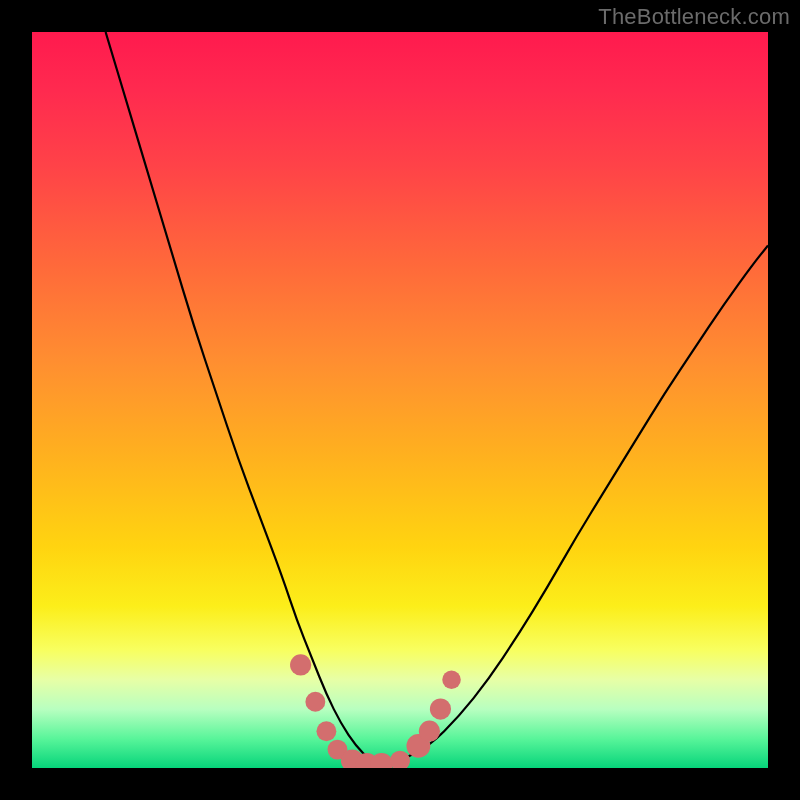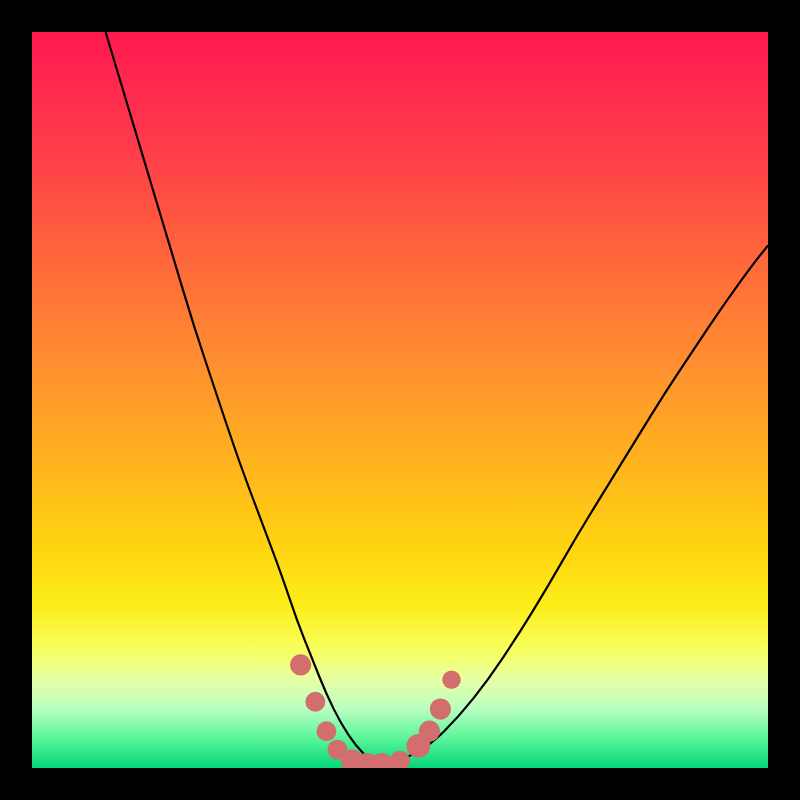--- a/index.html
+++ b/index.html
@@ -62,20 +62,21 @@
   }
   .marker {
     fill: #d36e6e;
     stroke: none;
   }
 </style>
 </head>
 <body>
 
 <div class="stage">
+  <div class="watermark">TheBottleneck.com</div>
   <div class="plot">
     <svg class="curve" viewBox="0 0 736 736" preserveAspectRatio="none">
       <path class="curve-path" d="M 73.60 0.00 Q 73.60 0.00 84.64 36.80 Q 95.68 73.60 106.72 110.40 Q 117.76 147.20 128.80 184.00 Q 139.84 220.80 150.88 257.60 Q 161.92 294.40 172.96 327.52 Q 184.00 360.64 195.04 393.76 Q 206.08 426.88 217.12 456.32 Q 228.16 485.76 239.20 515.20 Q 250.24 544.64 257.60 566.72 Q 264.96 588.80 272.32 607.20 Q 279.68 625.60 287.04 644.00 Q 294.40 662.40 301.76 677.12 Q 309.12 691.84 316.48 702.88 Q 323.84 713.92 331.20 721.28 Q 338.56 728.64 345.92 732.32 Q 353.28 736.00 360.64 732.32 Q 368.00 728.64 382.72 721.28 Q 397.44 713.92 412.16 699.20 Q 426.88 684.48 441.60 666.08 Q 456.32 647.68 471.04 625.60 Q 485.76 603.52 500.48 579.60 Q 515.20 555.68 529.92 529.92 Q 544.64 504.16 559.36 480.24 Q 574.08 456.32 588.80 432.40 Q 603.52 408.48 618.24 384.56 Q 632.96 360.64 647.68 338.56 Q 662.40 316.48 677.12 294.40 Q 691.84 272.32 706.56 252.08 Q 721.28 231.84 728.64 222.64 T 736.00 213.44 "></path>
       <g>
           <circle cx="268.64" cy="632.96" r="10.60" class="marker"></circle>
           <circle cx="283.36" cy="669.76" r="9.94" class="marker"></circle>
           <circle cx="294.40" cy="699.20" r="9.94" class="marker"></circle>
           <circle cx="305.44" cy="717.60" r="9.94" class="marker"></circle>
           <circle cx="320.16" cy="728.64" r="11.26" class="marker"></circle>
           <circle cx="334.88" cy="732.32" r="11.26" class="marker"></circle>

